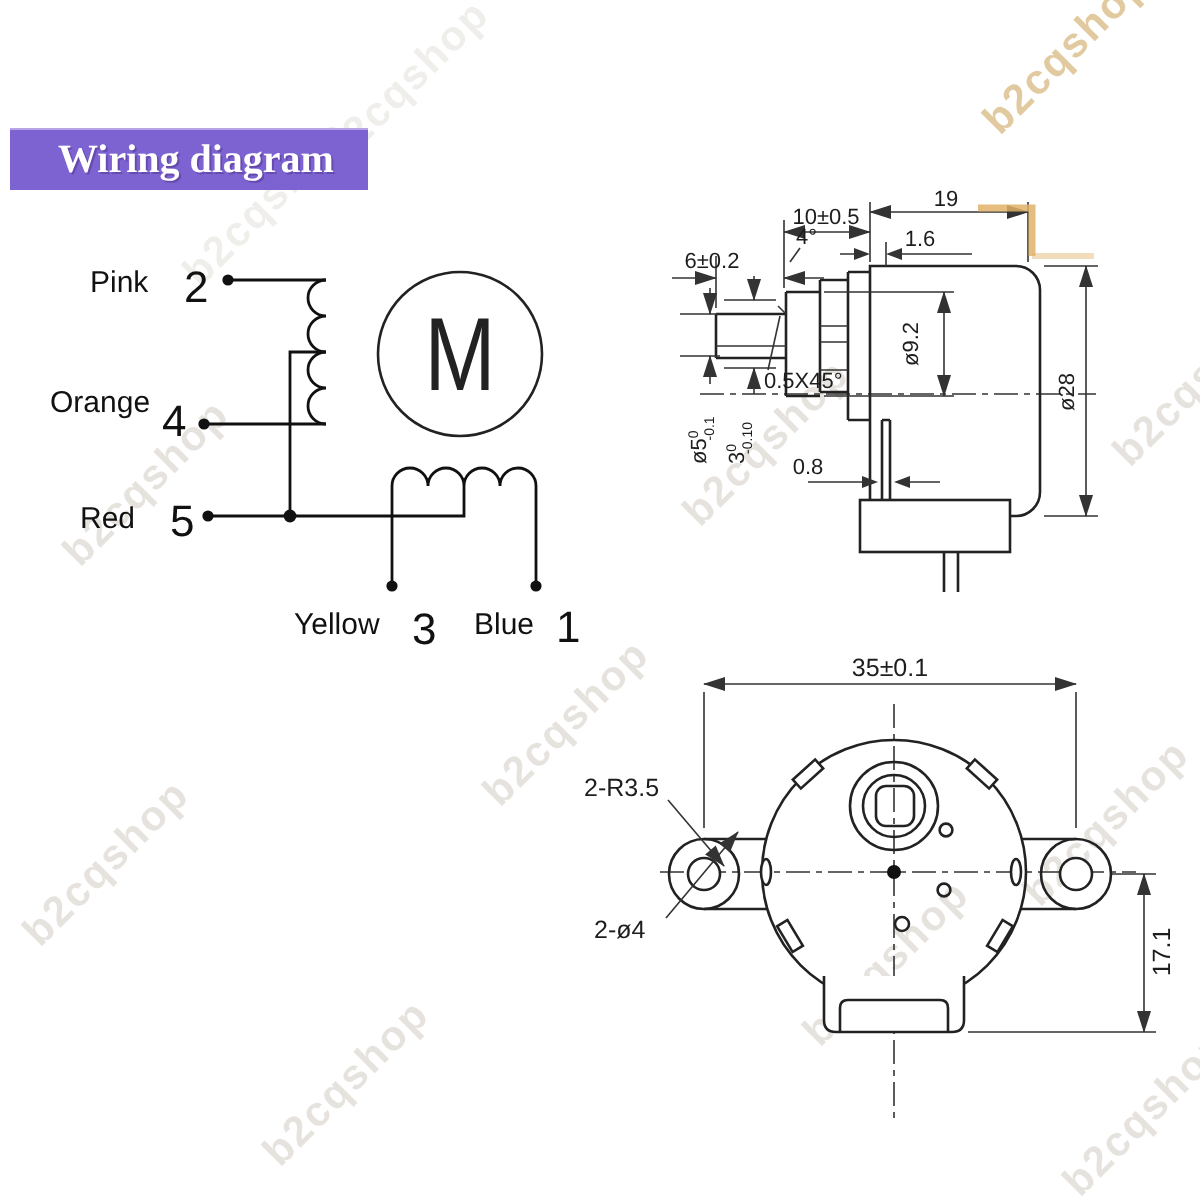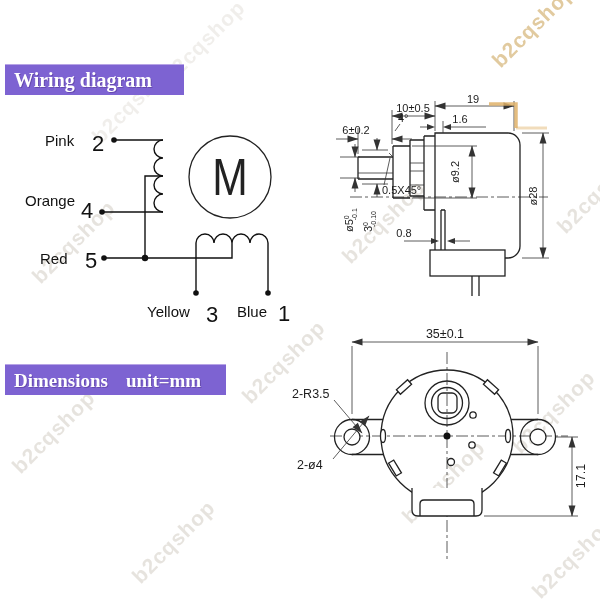--- a/index.html
+++ b/index.html
@@ -6,21 +6,21 @@
   #canvas{position:relative;width:600px;height:600px;background:#ffffff;overflow:hidden;
           font-family:"Liberation Sans",sans-serif;}
   .wm{position:absolute;z-index:1;font-family:"Liberation Sans",sans-serif;
       font-size:21px;font-weight:bold;color:#cfc9bf;opacity:.5;
       transform:rotate(-45deg);white-space:nowrap;letter-spacing:1px;}
   .wm.tan{color:#d8b97f;opacity:.75;}
   .wm.faint{opacity:.3;}
   svg{position:absolute;left:0;top:0;z-index:2;}
   .titlebox{position:absolute;z-index:3;background:#7d63d2;color:#ffffff;
       font-family:"Liberation Serif",serif;font-weight:bold;font-size:20px;
-      height:31px;line-height:31px;padding-left:9px;box-sizing:border-box;
+      height:31px;line-height:31px;padding-left:24px;box-sizing:border-box;
       border-top:1px solid #b7a4e6;text-shadow:1px 1px 0 rgba(60,30,110,.35);}
   #title-wiring{left:5px;top:64px;width:179px;}
   #title-dims{left:5px;top:364px;width:221px;font-size:19px;}
   #title-dims .gap{display:inline-block;width:18px;}
   .ol{fill:none;stroke:#222;stroke-width:1.3px;}
   .wire{fill:none;stroke:#111;stroke-width:1.4px;}
   .tl{fill:none;stroke:#333;stroke-width:0.8px;}
   .cl{fill:none;stroke:#333;stroke-width:0.8px;stroke-dasharray:12 3 3 3;}
   .dim{font:11px "Liberation Sans",sans-serif;fill:#1d1d1d;}
   .dim2{font:12.5px "Liberation Sans",sans-serif;fill:#1d1d1d;}
@@ -41,23 +41,20 @@
   <span class="wm" style="left:545px;top:180px">b2cqshop</span>
   <span class="wm" style="left:0px;top:420px">b2cqshop</span>
   <span class="wm" style="left:230px;top:350px">b2cqshop</span>
   <span class="wm" style="left:120px;top:530px">b2cqshop</span>
   <span class="wm" style="left:390px;top:470px">b2cqshop</span>
   <span class="wm" style="left:500px;top:400px">b2cqshop</span>
   <span class="wm" style="left:520px;top:545px">b2cqshop</span>
   <span class="wm faint" style="left:80px;top:90px">b2cqshop</span>
 
   <div id="title-wiring" class="titlebox">Wiring diagram</div>
-  <div id="title-dims" class="titlebox">
-    <span>Dimensions</span><span class="gap"></span><span>unit=mm</span>
-  </div>
 
   <svg width="600" height="600" viewBox="0 0 600 600">
     <defs>
       <marker id="ae" markerWidth="12" markerHeight="8" refX="11" refY="4" orient="auto" markerUnits="userSpaceOnUse">
         <path d="M0.5,0.5 L11.5,4 L0.5,7.5 Z" fill="#333"></path>
       </marker>
       <marker id="as" markerWidth="12" markerHeight="8" refX="1" refY="4" orient="auto" markerUnits="userSpaceOnUse">
         <path d="M11.5,0.5 L0.5,4 L11.5,7.5 Z" fill="#333"></path>
       </marker>
     </defs>

